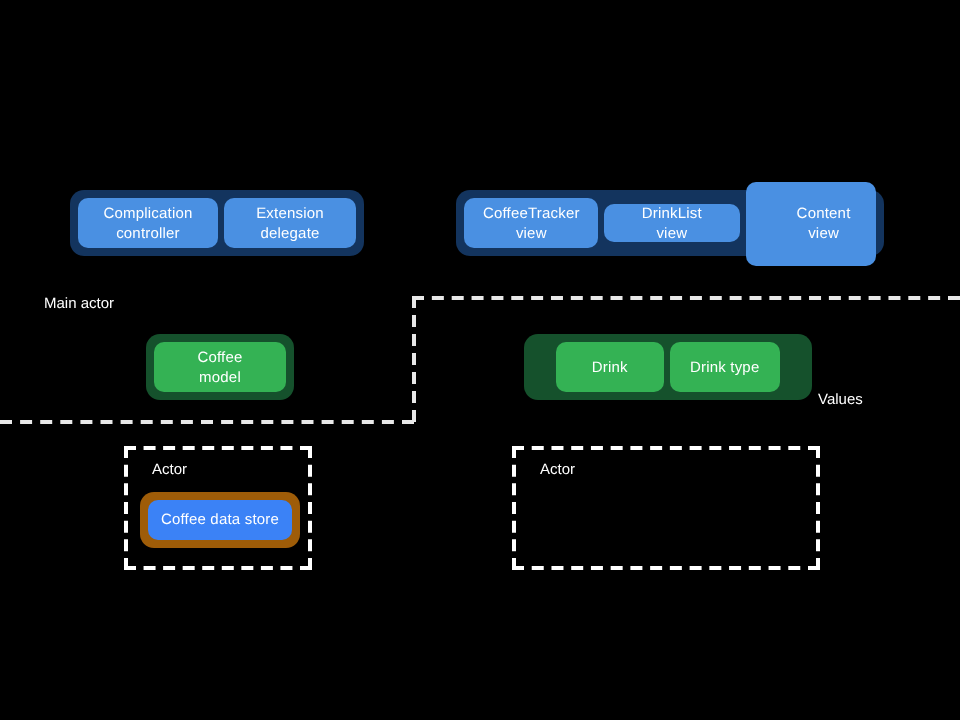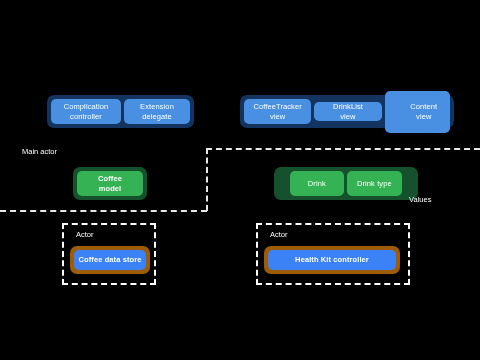--- a/index.html
+++ b/index.html
@@ -49,21 +49,20 @@
     border-left: 2px dashed #e8e8e8;
   }
 
   
   .group {
     position: absolute;
     display: flex;
     align-items: center;
     box-sizing: border-box;
     z-index: 10;
-    margin-left: 12px;
   }
   .group.blue {
     background: #13345e;
     border-radius: 7px;
     padding: 4px;
     gap: 3px;
   }
   .group.green {
     background: #15512c;
     border-radius: 7px;
@@ -99,21 +98,20 @@
 
   
   .solo {
     position: absolute;
     box-sizing: border-box;
     z-index: 10;
     display: flex;
     align-items: center;
     padding: 4px;
     border-radius: 7px;
-    font-weight: bold;
   }
   .solo.green { background: #15512c; }
   .solo.orange { background: #9e5c08; }
   .solo > .node { width: 100%; height: 100%; }
 
   
   .actor-box {
     position: absolute;
     box-sizing: border-box;
     border: 2px dashed #ffffff;
@@ -180,20 +178,17 @@
   </div>
 
   <div class="actor-box" style="left:62px; top:223px; width:94px; height:62px;"></div>
   <div class="actor-label" style="left:76px; top:231px;">Actor</div>
   <div class="solo orange" style="left:70px; top:246px; width:80px; height:28px;">
     <div class="node orange">Coffee data store</div>
   </div>
 
   <div class="actor-box" style="left:256px; top:223px; width:154px; height:62px;"></div>
   <div class="actor-label" style="left:270px; top:231px;">Actor</div>
-  <div class="solo orange" style="left:264px; top:246px; width:136px; height:28px;">
-    <div class="node orange">Health Kit controller</div>
-  </div>
 
   <div class="letterbox top"></div>
   <div class="letterbox bottom"></div>
 
 </div>
 
 </body></html>

